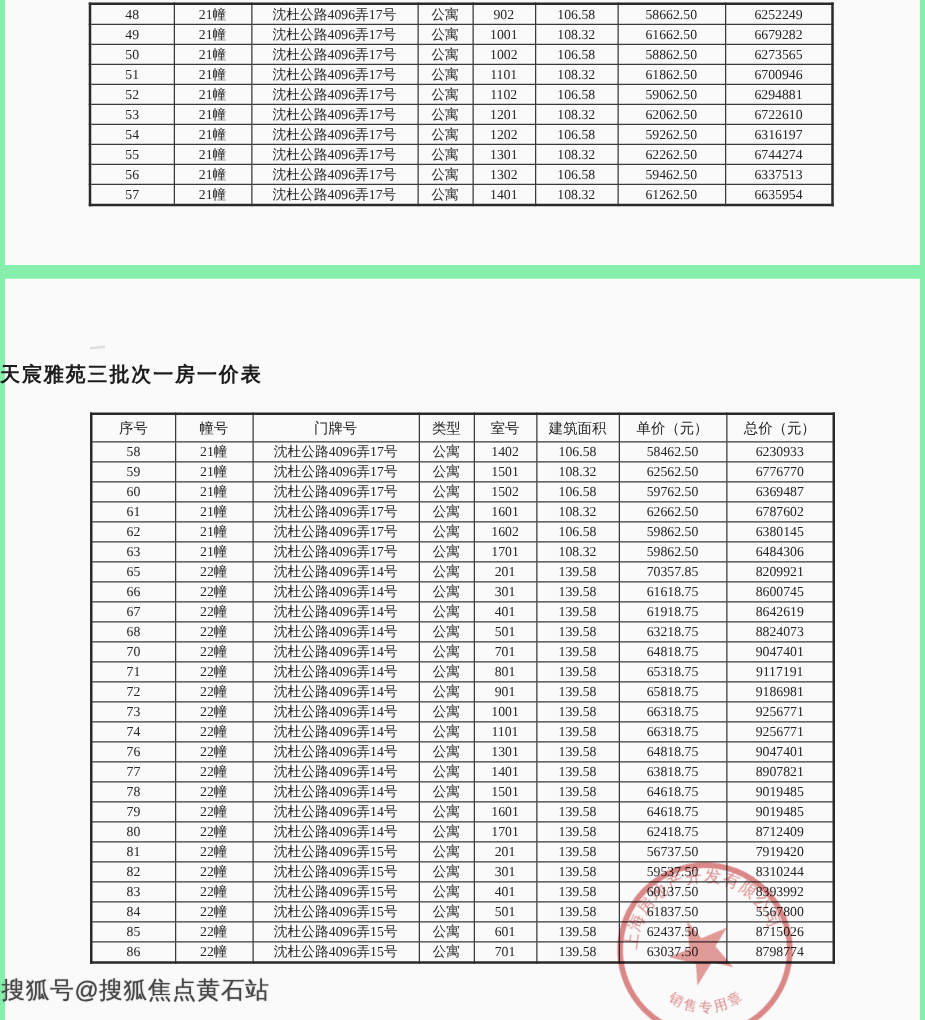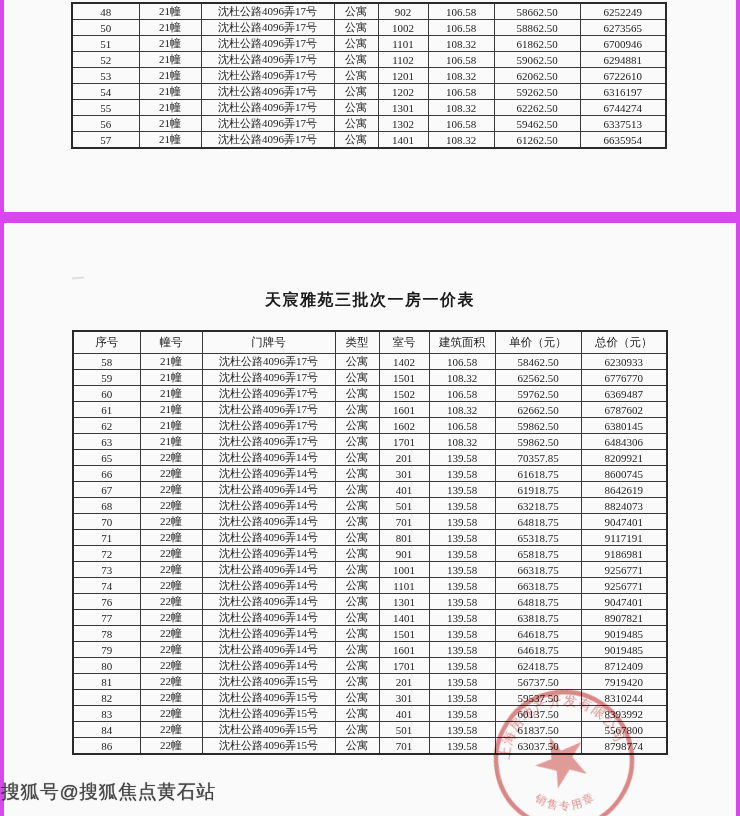--- a/index.html
+++ b/index.html
@@ -1,26 +1,26 @@
 <!DOCTYPE html>
 <html><head>
 <meta charset="utf-8">
 <style>
   html,body{margin:0;padding:0;}
   #screen{
     position:relative;width:740px;height:816px;overflow:hidden;
-    background:#d946ef;color:#222;
+    background:#86efac;color:#222;
     font-family:"Liberation Serif","DejaVu Serif",serif;
   }
   .page{position:absolute;left:4px;width:732px;background:#fafafa;}
   #page1{top:0;height:212px;}
   #page2{top:223px;height:593px;}
 
   .doc-title{
-    position:absolute;top:290px;left:0;width:740px;text-align:center;
+    position:absolute;top:290px;left:0;width:740px;
     font-size:16px;font-weight:bold;letter-spacing:1.5px;color:#1c1c1c;z-index:3;
   }
 
   table{border-collapse:collapse;table-layout:fixed;position:absolute;z-index:2;
         border:2px solid #2a2a2a;}
   td,th{border:1px solid #3a3a3a;text-align:center;vertical-align:middle;
         overflow:hidden;white-space:nowrap;font-weight:normal;padding:0;
         color:#242424;}
   #table-top{left:71px;top:2px;width:594px;font-size:11px;}
   #table-top td{height:14.4px;}
@@ -70,20 +70,30 @@
     <tbody>
         <tr>
           <td>48</td>
           <td>21幢</td>
           <td>沈杜公路4096弄17号</td>
           <td>公寓</td>
           <td>902</td>
           <td>106.58</td>
           <td>58662.50</td>
           <td>6252249</td>
+        </tr>
+        <tr>
+          <td>49</td>
+          <td>21幢</td>
+          <td>沈杜公路4096弄17号</td>
+          <td>公寓</td>
+          <td>1001</td>
+          <td>108.32</td>
+          <td>61662.50</td>
+          <td>6679282</td>
         </tr>
         <tr>
           <td>50</td>
           <td>21幢</td>
           <td>沈杜公路4096弄17号</td>
           <td>公寓</td>
           <td>1002</td>
           <td>106.58</td>
           <td>58862.50</td>
           <td>6273565</td>
@@ -421,20 +431,30 @@
           <td>84</td>
           <td>22幢</td>
           <td>沈杜公路4096弄15号</td>
           <td>公寓</td>
           <td>501</td>
           <td>139.58</td>
           <td>61837.50</td>
           <td>5567800</td>
         </tr>
         <tr>
+          <td>85</td>
+          <td>22幢</td>
+          <td>沈杜公路4096弄15号</td>
+          <td>公寓</td>
+          <td>601</td>
+          <td>139.58</td>
+          <td>62437.50</td>
+          <td>8715026</td>
+        </tr>
+        <tr>
           <td>86</td>
           <td>22幢</td>
           <td>沈杜公路4096弄15号</td>
           <td>公寓</td>
           <td>701</td>
           <td>139.58</td>
           <td>63037.50</td>
           <td>8798774</td>
         </tr>
       </tbody>

